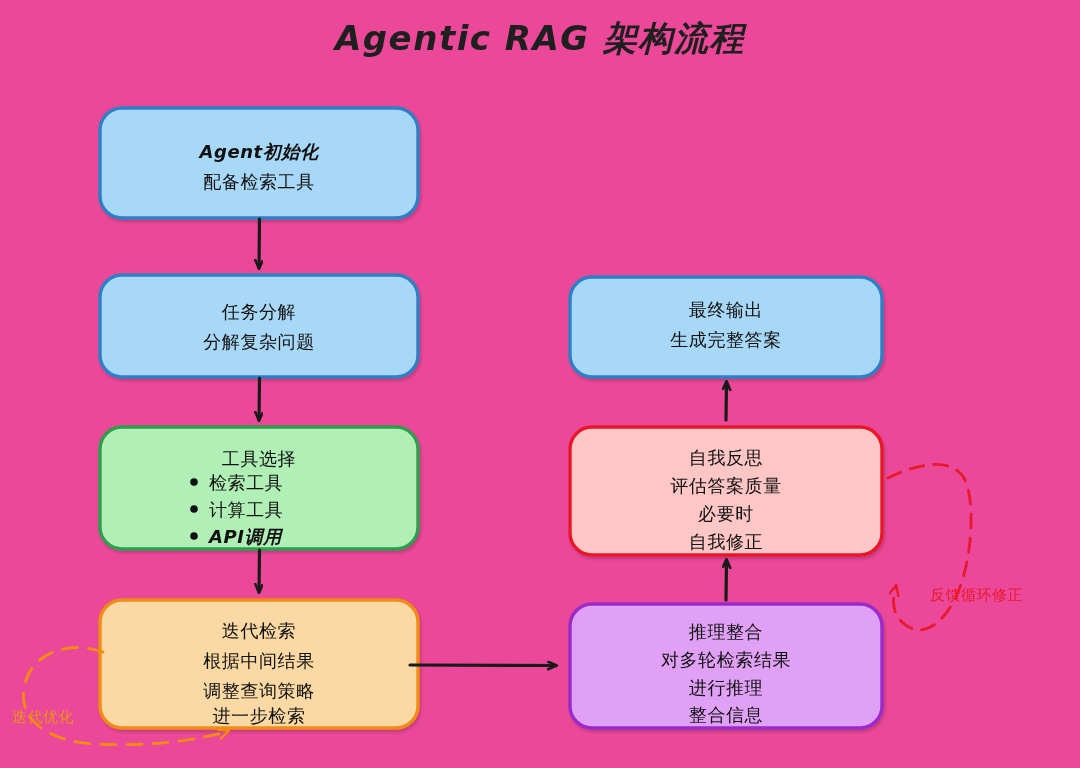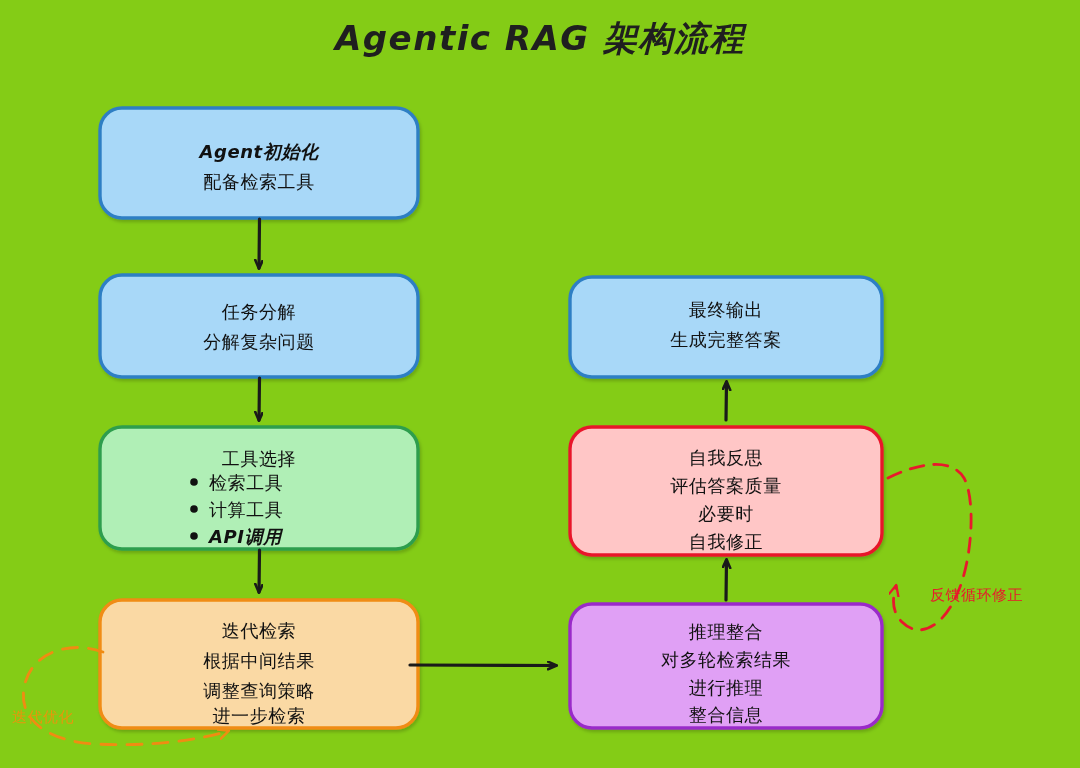--- a/index.html
+++ b/index.html
@@ -10,21 +10,21 @@
   body {
     width: 1080px;
     height: 768px;
     overflow: hidden;
     font-family: "DejaVu Sans", sans-serif;
   }
   #canvas {
     position: relative;
     width: 1080px;
     height: 768px;
-    background: #84cc16;
+    background: #ec4899;
   }
   svg.diagram {
     position: absolute;
     left: 0;
     top: 0;
     width: 1080px;
     height: 768px;
   }
   .title-text {
     font-family: "DejaVu Sans", sans-serif;

